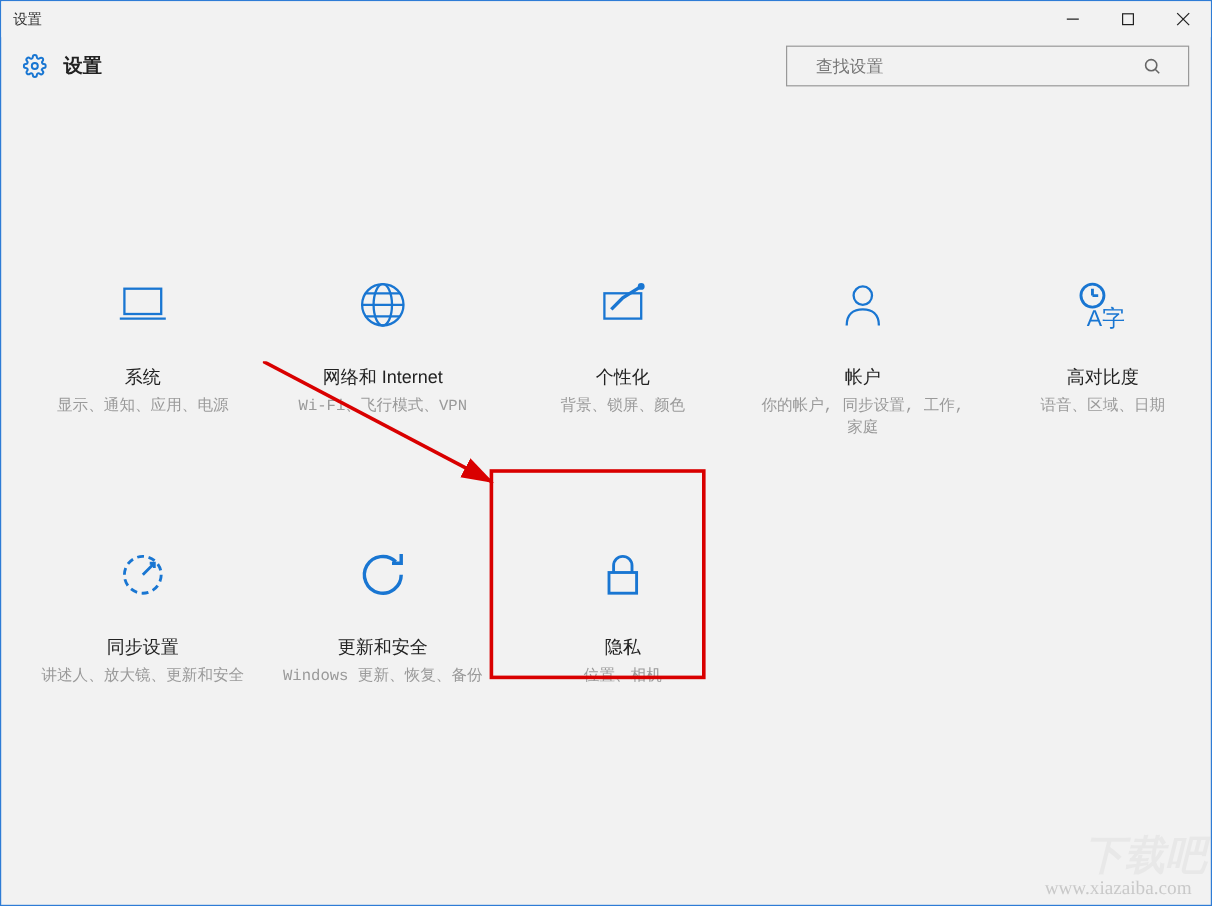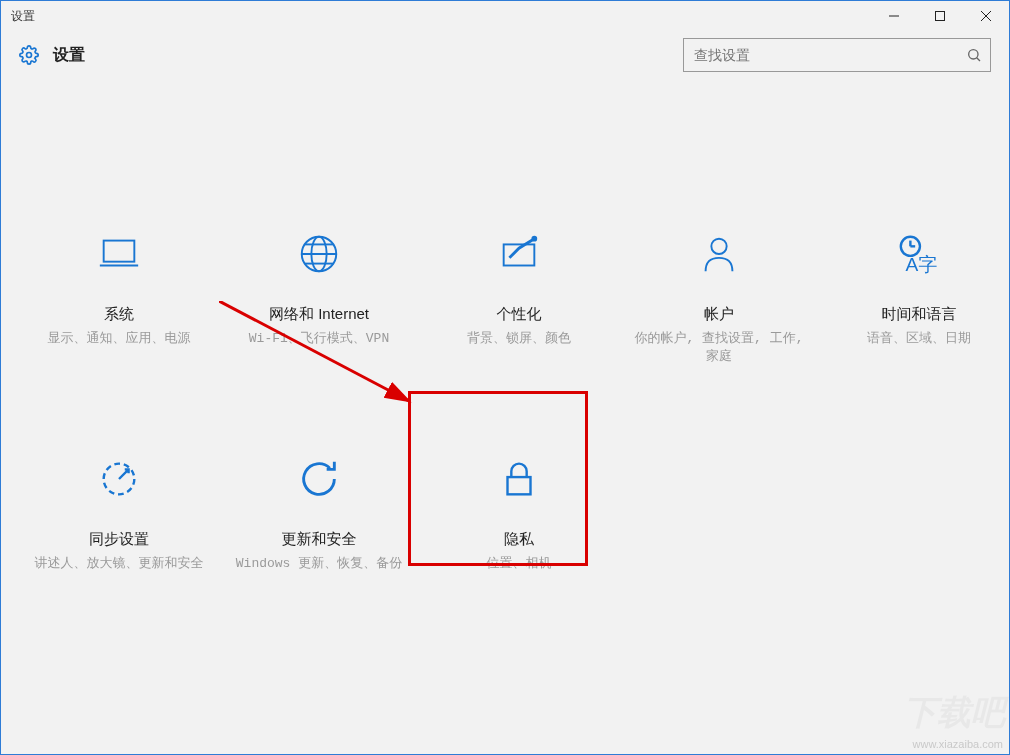--- a/index.html
+++ b/index.html
@@ -6,31 +6,31 @@
   .window{width:1010px;height:755px;position:relative;box-sizing:border-box;border:1px solid #2e7cd6;background:#f2f2f2;overflow:hidden;}
   .titlebar{height:30px;display:flex;align-items:center;justify-content:space-between;background:#f2f2f2;}
   .titlebar-left{padding-left:10px;font-size:12px;color:#333;}
   .titlebar-right{display:flex;}
   .titlebar-btn{width:46px;height:30px;display:flex;align-items:center;justify-content:center;font-size:13px;color:#222;}
   .titlebar-btn svg{stroke:#222;}
   .header{height:48px;display:flex;align-items:center;padding:0 18px;justify-content:space-between;}
   .header-left{display:flex;align-items:center;gap:14px;}
   .gear{width:20px;height:20px;color:#1976d2;}
   .header-title{font-size:16px;font-weight:600;color:#222;}
-  .search{width:290px;height:32px;border:1px solid #999;background:#f2f2f2;display:flex;align-items:center;padding:0 8px;}
+  .search{width:290px;height:32px;border:1px solid #999;background:#f2f2f2;display:flex;align-items:center;padding:0 22px;}
   .search input{flex:1;border:none;background:transparent;outline:none;font-size:14px;color:#666;}
   .search-icon{width:16px;height:16px;color:#666;}
   .grid{position:absolute;left:0;right:0;top:230px;display:grid;grid-template-columns:repeat(5,200px);justify-content:space-between;row-gap:90px;padding:0 18px;}
   .tile{display:flex;flex-direction:column;align-items:center;text-align:center;}
   .tile-icon{width:46px;height:46px;display:flex;justify-content:center;color:#1976d2;}
   .tile-title{margin-top:28px;font-size:15px;color:#222;}
   .tile-desc{margin-top:6px;font-size:13px;color:#9a9a9a;line-height:1.4;max-width:170px;font-family:Liberation Mono, monospace;}
   .highlight-box{position:absolute;left:407px;top:390px;width:180px;height:175px;border:3px solid #d90000;box-sizing:border-box;}
   .arrow{position:absolute;left:218px;top:300px;pointer-events:none;}
-  .watermark{position:absolute;right:6px;bottom:4px;font-size:11px;color:#c9c9c9;font-family:Liberation Sans, sans-serif;}
+  .watermark{position:absolute;right:16px;bottom:4px;font-size:16px;color:#c9c9c9;font-family:Liberation Serif, serif;}
   .watermark-bg{position:absolute;right:4px;bottom:18px;font-size:34px;color:rgba(0,0,0,0.04);font-weight:bold;font-style:italic;}
 </style>
 </head>
 <body>
 
 <div class="window">
 
   <div class="titlebar">
     <div class="titlebar-left">设置</div>
     <div class="titlebar-right">
@@ -111,33 +111,33 @@
     </div>
 
     <div class="tile">
       <div class="tile-icon">
         <svg viewBox="0 0 48 48" width="46" height="46" fill="none" stroke="currentColor" stroke-width="2">
             <circle cx="24" cy="16" r="8"></circle>
             <path d="M10 42 C10 32 16 28 24 28 C32 28 38 32 38 42"></path>
           </svg>
       </div>
       <div class="tile-title">帐户</div>
-      <div class="tile-desc">你的帐户, 查找设置, 工作, 家庭</div>
+      <div class="tile-desc">你的帐户, 同步设置, 工作, 家庭</div>
     </div>
 
     <div class="tile">
       <div class="tile-icon">
         <svg viewBox="0 0 48 48" width="46" height="46" fill="none" stroke="currentColor" stroke-width="2.5">
             <circle cx="15" cy="16" r="10"></circle>
             <line x1="15" y1="16" x2="15" y2="10"></line>
             <line x1="15" y1="16" x2="20" y2="16"></line>
             <text x="10" y="42" font-size="20" stroke-width="1" fill="currentColor" stroke="none">A字</text>
           </svg>
       </div>
-      <div class="tile-title">时间和语言</div>
+      <div class="tile-title">高对比度</div>
       <div class="tile-desc">语音、区域、日期</div>
     </div>
 
     <div class="tile">
       <div class="tile-icon">
         <svg viewBox="0 0 48 48" width="46" height="46" fill="none" stroke="currentColor" stroke-width="2.5">
             <circle cx="24" cy="24" r="16" stroke-dasharray="6 4"></circle>
             <path d="M24 24 L34 14 M30 14 L34 14 L34 18"></path>
           </svg>
       </div>

